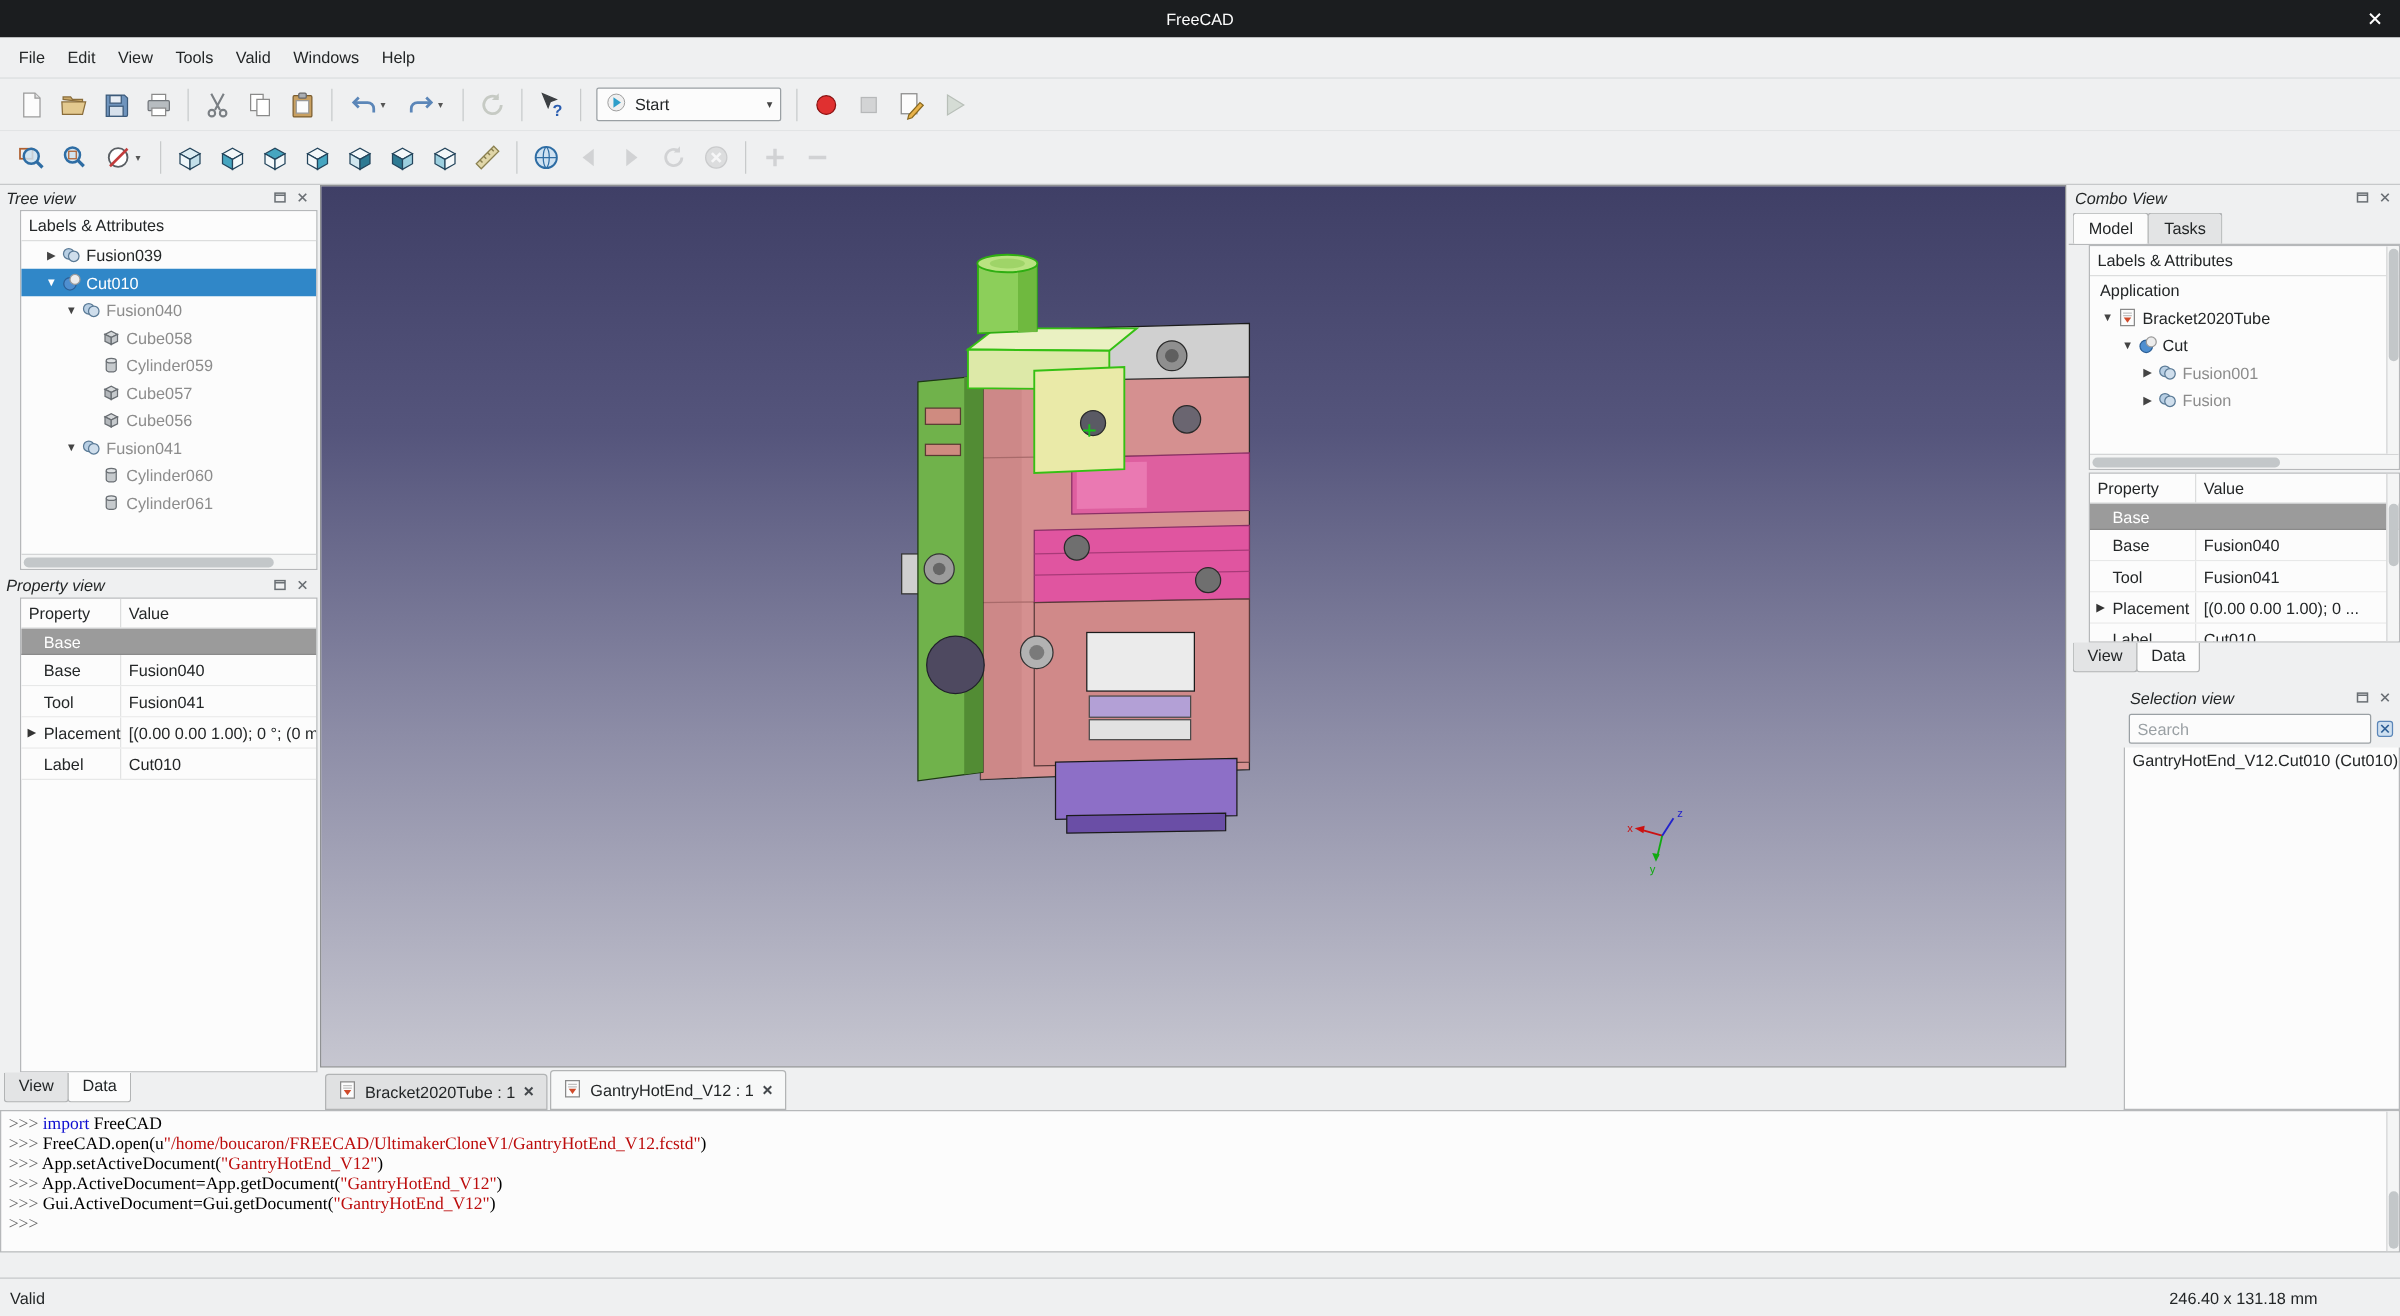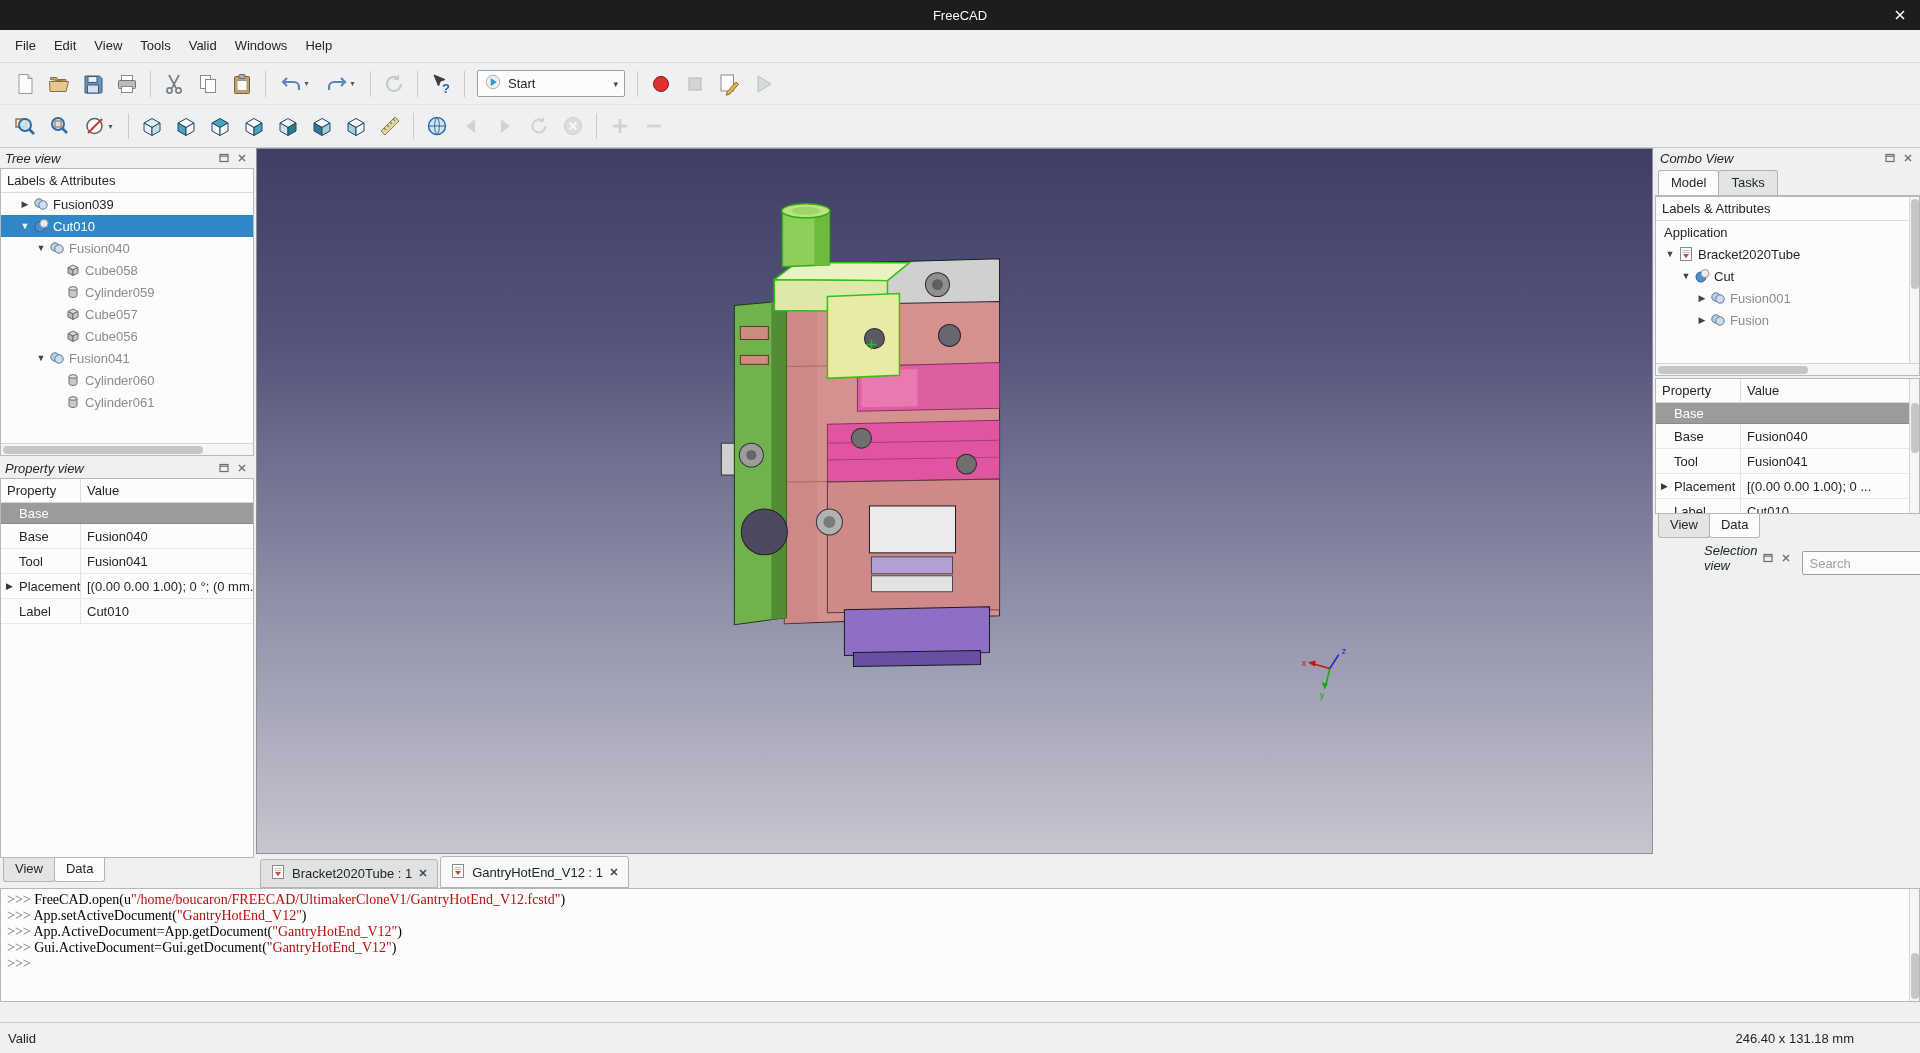--- a/index.html
+++ b/index.html
@@ -34,21 +34,21 @@
   .wb-label { flex:1; padding-left:6px; }
   .combo-arrow { font-size:9px; color:#444; }
   
   .left-dock  { position:absolute; left:0; top:148px; width:254px; height:740px; display:flex; flex-direction:column; }
   .center     { position:absolute; left:256px; top:148px; width:1397px; height:740px; }
   .right-dock { position:absolute; left:1655px; top:148px; width:265px; height:740px; display:flex; flex-direction:column; }
   .panel-header { height:20px; display:flex; align-items:center; padding:0 5px; background:#eff0f1;font-style:italic; }
   .panel-title { flex:1; font-size:13px; }
   .panel-btn { width:14px; height:14px; margin-left:4px; display:flex; align-items:center; justify-content:center; }
   .panel-btn svg { width:12px; height:12px; }
-  .panel-content { background:#fcfcfc; border:1px solid #b6b8ba; display:flex; flex-direction:column; overflow:hidden; }
+  .panel-content { background:#fcfcfc; border:1px solid #b6b8ba; display:flex; flex-direction:column; overflow:hidden;margin-left:16px; }
   
   .tree-colhdr { height:24px; line-height:23px; padding-left:6px; border-bottom:1px solid #dcdddd; background:#fcfcfc; }
   .tree-row { height:22px; display:flex; align-items:center; white-space:nowrap; }
   .tree-row.selected { background:#3087c8; color:#fff; }
   .tree-row.muted .tw-label { color:#8c8c8c; }
   .tree-row.selected .tw-arrow { color:#fff; }
   .tw-arrow { width:16px; font-size:9px; color:#444; text-align:center; flex:none; }
   .tw-icon { width:18px; height:16px; flex:none; }
   .tw-icon svg { width:16px; height:16px; }
   .tw-label { padding-left:2px; }
@@ -726,21 +726,21 @@
       <div class="vscroll">
           <div class="handle" style="top:24px;height:50px;"></div>
         </div>
     </div>
     <div class="btabbar" id="combo-btabs">
         <div class="btab">View</div>
         <div class="btab active">Data</div>
       </div>
   </div>
   <div class="gap2"></div>
-  <div style="flex:1; display:flex; flex-direction:row;padding-left:44px;">
+  <div style="flex:1; display:flex; flex-direction:column;padding-left:44px;">
     <div class="panel-header">
       <span class="panel-title">Selection view</span>
       <span class="panel-btn">
           <svg viewBox="0 0 12 12">
             <rect x="2" y="2.5" width="8" height="7" fill="none" stroke="#6a6f74" stroke-width="1.2"></rect>
             <path d="M2 4.2h8" stroke="#6a6f74" stroke-width="1.2"></path>
           </svg>
         </span>
       <span class="panel-btn">
           <svg viewBox="0 0 12 12">
@@ -759,20 +759,21 @@
         <div class="sel-item">GantryHotEnd_V12.Cut010 (Cut010)</div>
       </div>
   </div>
 </div>
 
 <div class="console-panel">
   <div class="console-body" id="console-body">
     <div class="vscroll">
         <div class="handle" style="bottom:2px;height:46px;"></div>
       </div>
+  <div class="console-line"><span class="seg-prompt">&gt;&gt;&gt; </span><span class="seg-keyword">import</span><span class="seg-plain"> FreeCAD</span></div>
       <div class="console-line"><span class="seg-prompt">&gt;&gt;&gt; </span><span class="seg-plain">FreeCAD.open(u</span><span class="seg-string">"/home/boucaron/FREECAD/UltimakerCloneV1/GantryHotEnd_V12.fcstd"</span><span class="seg-plain">)</span></div>
       <div class="console-line"><span class="seg-prompt">&gt;&gt;&gt; </span><span class="seg-plain">App.setActiveDocument(</span><span class="seg-string">"GantryHotEnd_V12"</span><span class="seg-plain">)</span></div>
       <div class="console-line"><span class="seg-prompt">&gt;&gt;&gt; </span><span class="seg-plain">App.ActiveDocument=App.getDocument(</span><span class="seg-string">"GantryHotEnd_V12"</span><span class="seg-plain">)</span></div>
       <div class="console-line"><span class="seg-prompt">&gt;&gt;&gt; </span><span class="seg-plain">Gui.ActiveDocument=Gui.getDocument(</span><span class="seg-string">"GantryHotEnd_V12"</span><span class="seg-plain">)</span></div>
       <div class="console-line"><span class="seg-prompt">&gt;&gt;&gt;</span></div>
     </div>
 </div>
 
 <div class="statusbar">
   <span>Valid</span>

